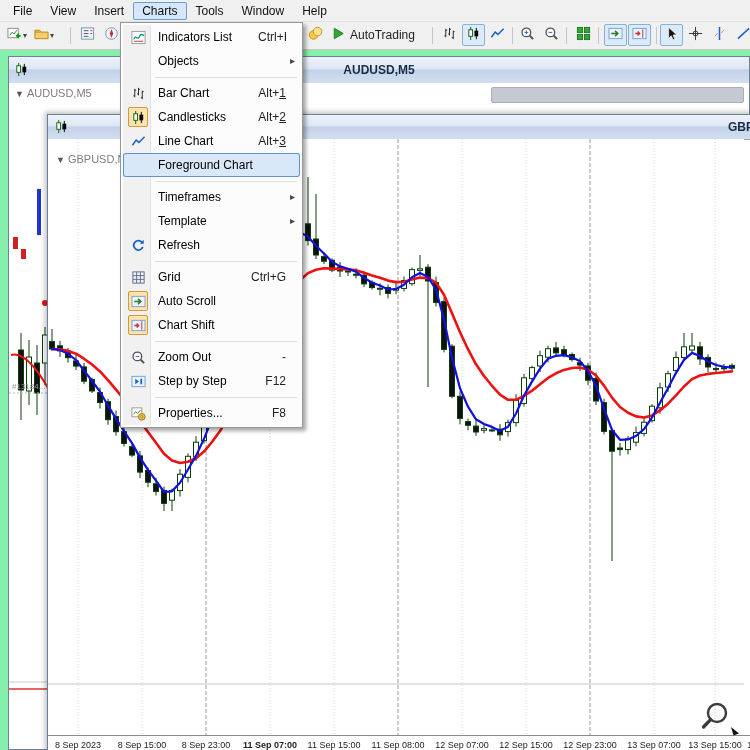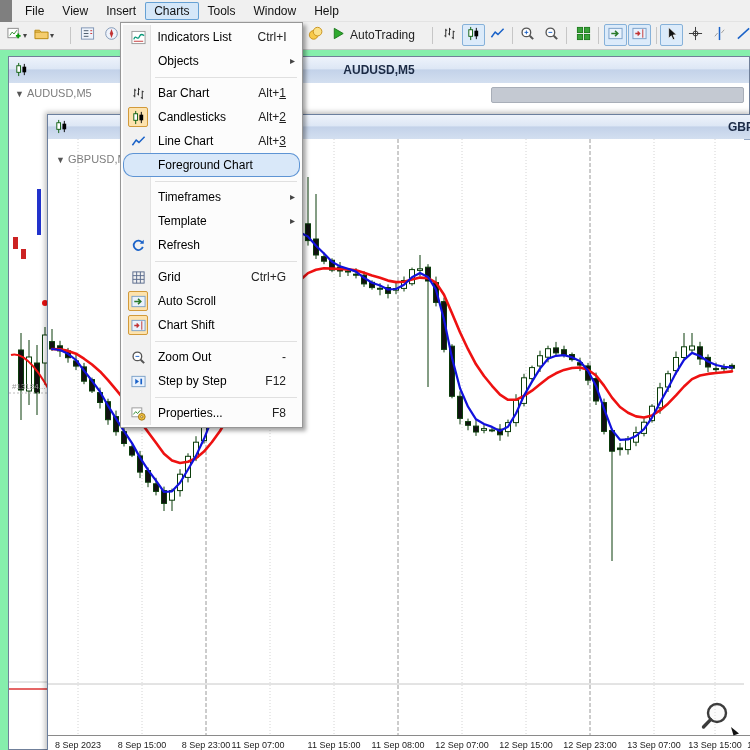--- a/index.html
+++ b/index.html
@@ -1,20 +1,20 @@
 <!DOCTYPE html>
 <html><head>
 <meta charset="utf-8">
 <style>
   html,body{margin:0;padding:0;}
   #app{position:relative;width:750px;height:750px;background:#7f7f7f;overflow:hidden;
        font-family:"Liberation Sans",sans-serif;-webkit-font-smoothing:antialiased;}
 
   
-  .menubar{position:absolute;top:0;left:12px;right:0;height:21px;background:#f0f0f0;
+  .menubar{position:absolute;top:0;left:0;right:0;height:21px;background:#f0f0f0;
            border-bottom:1px solid #e3e3e3;display:flex;align-items:center;padding-left:4px;
            font-size:12px;color:#111;z-index:10;}
   .menu-item{padding:2px 9px;border-radius:2px;}
   .menu-item.active{background:#d5e7f8;box-shadow:inset 0 0 0 1px #66a1d4;}
 
   
   .toolbar{position:absolute;top:22px;left:0;right:0;height:27px;background:#f0f0f0;
            border-bottom:1px solid #c8c8c8;z-index:10;}
   .tgroup{position:absolute;top:2px;display:flex;align-items:center;gap:1px;}
   .tbtn{height:22px;min-width:23px;display:flex;align-items:center;justify-content:center;
@@ -58,22 +58,22 @@
              border-top:1px solid #8a8a8a;overflow:hidden;}
   .time-axis span{position:absolute;top:4px;transform:translateX(-50%);font-size:9px;color:#222;white-space:nowrap;}
 
   
   .menu-popup{position:absolute;left:120px;top:22px;width:183px;background:#fcfcfc;
               border:1px solid #979797;box-shadow:3px 3px 4px rgba(0,0,0,0.35);padding:2px;
               z-index:50;box-sizing:border-box;}
   .gutter{position:absolute;left:2px;top:2px;bottom:2px;width:27px;background:#f1f1f1;
           border-right:1px solid #e2e2e2;}
   .mitem{position:relative;height:24px;display:flex;align-items:center;font-size:12px;color:#000;
-         padding-left:35px;padding-right:14px;box-sizing:border-box;justify-content:center;}
-  .mitem.hi{background:#d9e8f9;box-shadow:inset 0 0 0 1px #5e94d4;border-radius:10px;}
+         padding-left:35px;padding-right:14px;box-sizing:border-box;}
+  .mitem.hi{background:#d9e8f9;box-shadow:inset 0 0 0 1px #5e94d4;border-radius:3px;}
   .micon{position:absolute;left:5px;top:2px;width:20px;height:20px;display:flex;align-items:center;
          justify-content:center;border:1px solid transparent;border-radius:2px;box-sizing:border-box;}
   .micon.on{background:#fde3ae;border-color:#d29a3a;}
   .mlabel{flex:1;white-space:nowrap;}
   .mshort{color:#222;margin-left:26px;white-space:nowrap;}
   .marrow{position:absolute;right:5px;top:6px;color:#444;font-size:10px;}
   .msep{height:8px;position:relative;}
   .msep::after{content:"";position:absolute;left:32px;right:3px;top:4px;border-top:1px solid #e0e0e0;}
 
   .magnifier{position:absolute;left:698px;top:698px;width:46px;height:46px;z-index:40;}
@@ -484,21 +484,21 @@
             </g>
             <polyline points="4,210.0 12,210.4 20,211.9 28,214.7 36,219.7 44,225.5 52,232.4 60,241.2 68,250.6 76,260.4 84,270.5 92,281.9 100,293.0 108,303.8 116,314.8 124,321.5 132,324.0 140,322.8 148,319.2 156,312.6 164,303.0 172,292.0 180,278.7 188,263.5 196,247.0 204,230.8 212,214.1 220,197.7 228,182.5 236,168.0 244,154.1 252,141.3 260,134.1 268,130.8 276,129.2 284,129.6 292,130.0 300,130.4 308,131.3 316,133.8 324,136.5 332,138.8 340,141.6 348,143.1 356,142.8 364,140.6 372,138.6 380,139.2 388,143.6 396,155.8 404,174.2 412,193.3 420,210.2 428,225.3 436,237.0 444,246.8 452,255.7 460,260.8 468,260.8 476,256.8 484,251.7 492,245.3 500,238.9 508,234.3 516,230.9 524,229.0 532,228.5 540,230.8 548,236.5 556,246.6 564,258.6 572,268.0 580,273.8 588,277.4 596,278.5 604,276.4 612,271.4 620,264.7 628,256.3 636,247.5 644,240.1 652,236.5 660,234.9 668,234.0 676,233.2 684,232.4" fill="none" stroke="#ee1111" stroke-width="2.6" stroke-linejoin="round" stroke-linecap="round"></polyline>
             <polyline points="4,210.0 12,211.0 20,214.8 28,221.0 36,231.6 44,241.8 52,252.7 60,266.7 68,279.7 76,292.1 84,304.1 92,318.6 100,330.9 108,341.6 116,353.0 124,352.3 132,343.8 140,330.5 148,316.9 156,299.8 164,279.8 172,261.1 180,239.9 188,217.6 196,195.3 204,176.6 212,157.6 220,140.7 228,127.5 236,115.2 244,103.2 252,93.6 260,97.6 268,106.8 276,114.5 284,122.8 292,127.4 300,129.7 308,132.6 316,138.8 324,143.7 332,146.5 340,150.4 348,150.0 356,145.7 364,138.2 372,134.0 380,138.0 388,150.7 396,180.5 404,218.9 412,249.2 420,267.7 428,280.3 436,285.0 444,287.9 452,291.9 460,287.7 468,274.5 476,256.6 484,242.6 492,229.6 500,219.7 508,216.8 516,216.1 524,218.3 532,222.2 540,231.7 548,246.9 556,269.6 564,290.9 572,300.8 580,300.4 588,297.0 596,290.1 604,278.6 612,263.7 620,249.2 628,233.8 636,220.8 644,213.9 652,217.0 660,222.5 668,226.0 676,227.8 684,228.5" fill="none" stroke="#1111dd" stroke-width="2.2" stroke-linejoin="round" stroke-linecap="round"></polyline>
           </svg>
         <span class="symbol-label"><span class="tri">▼</span><span>GBPUSD,M15</span></span>
       </div>
       <div class="time-axis">
           <span style="left: 30px;">8 Sep 2023</span>
           <span style="left: 94px;">8 Sep 15:00</span>
           <span style="left: 158px;">8 Sep 23:00</span>
-          <span style="left: 210px;">11 Sep 07:00</span>
+          <span style="left: 222px; font-weight: bold;">11 Sep 07:00</span>
           <span style="left: 286px;">11 Sep 15:00</span>
           <span style="left: 350px;">11 Sep 08:00</span>
           <span style="left: 414px;">12 Sep 07:00</span>
           <span style="left: 478px;">12 Sep 15:00</span>
           <span style="left: 542px;">12 Sep 23:00</span>
           <span style="left: 606px;">13 Sep 07:00</span>
           <span style="left: 667px;">13 Sep 15:00</span>
           <span style="left: 726px;">13 Sep 23:00</span>
         </div>
     </div>

